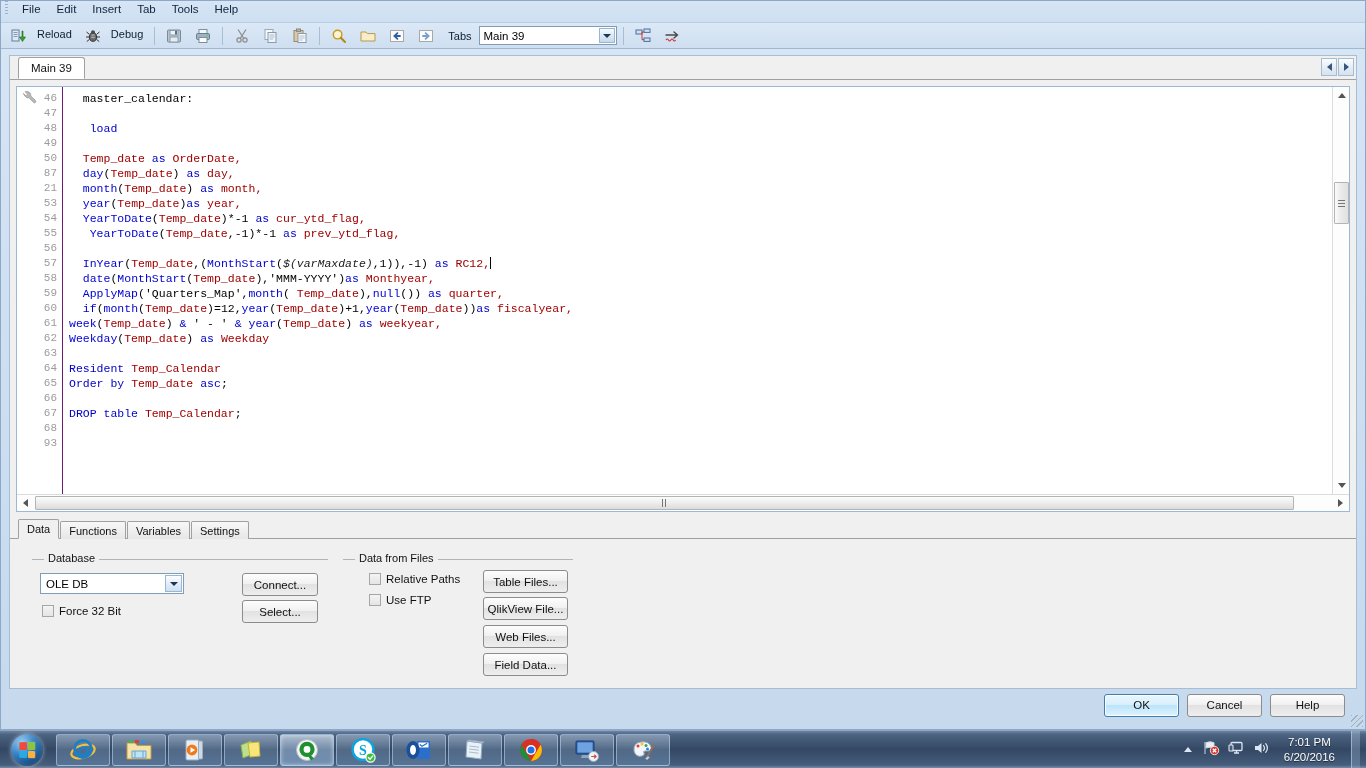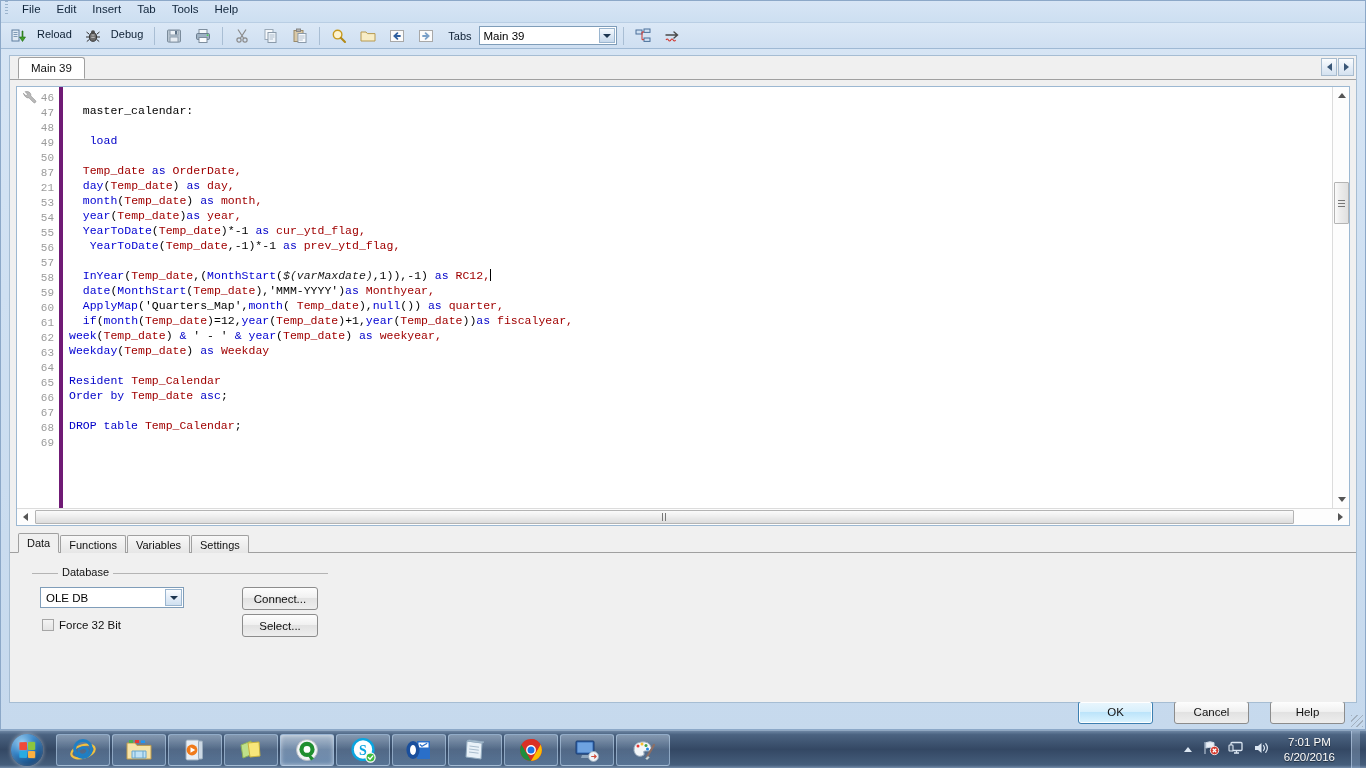--- a/index.html
+++ b/index.html
@@ -139,33 +139,33 @@
 
   
   #editor-wrap {
     flex: 1; margin: 6px; background: #fff;
     border: 1px solid #9cb8d2;
     display: flex; flex-direction: column; overflow: hidden;
     position: relative;
   }
   #editor-row { flex: 1; display: flex; overflow: hidden; }
   #gutter {
-    width: 46px; background: #fff; border-right: 4px solid #701a75;
+    width: 46px; background: #fff; border-right: 1px solid #701a75;
     padding-top: 4px; flex: 0 0 auto; position: relative;
     font-family: "Liberation Mono", monospace; font-size: 11px;
   }
   #gutter .ln {
     height: 15px; line-height: 15px; text-align: right;
     padding-right: 5px; color: #9b9b9b;
   }
   .hammer {
     position: absolute; left: 4px; top: 4px; width: 16px; height: 14px;
   }
   #code {
-    flex: 1; padding-top: 16px; overflow: hidden; position: relative;
+    flex: 1; padding-top: 4px; overflow: hidden; position: relative;
     font-family: "Liberation Mono", monospace; font-size: 11.5px;
     white-space: pre;
   }
   #code .cl { height: 15px; line-height: 15px; padding-left: 6px; color: #000; }
   .kw   { color: #0000c8; }
   .fn   { color: #0000d2; }
   .id   { color: #a00000; }
   .str  { color: #000000; }
   .var  { color: #1a1a1a; font-style: italic; margin-top: 16px; }
   .plain{ color: #000000; }
@@ -230,21 +230,21 @@
     cursor: pointer; position: relative; z-index: 1;
   }
   .btab.active {
     background: #f0f0f0; height: 20px; z-index: 3;
     border-bottom: 1px solid #f0f0f0;
   }
   #bpane { position: absolute; left:8px; right:8px; top:21px; bottom:0; }
 
   .group { position: absolute; }
   .group .gtitle {
-    position: absolute; top: -7px; left: 26px; background: #f0f0f0;
+    position: absolute; top: -7px; left: 12px; background: #f0f0f0;
     padding: 0 4px; font-size: 11px; color: #111;
   }
   .group .gline {
     position: absolute; top: 0; left: 0; right: 0; height: 1px;
     background: #b4b4b4;
   }
 
   .combobox {
     height: 21px; background: #fff; border: 1px solid #7f9db9;
     display: flex; align-items: center; font-size: 11.5px; color: #000;
@@ -266,22 +266,22 @@
   .chk { display: flex; align-items: center; gap: 5px; cursor: pointer; }
   .chk .box {
     width: 12px; height: 12px; border: 1px solid #a6a6a6;
     background: linear-gradient(180deg,#f4f4f4 0%, #e4e4e4 100%);
     flex: 0 0 auto;
   }
   .chk span { font-size: 11.5px; color: #111; }
 
   
   #dlgbtns {
-    height: 26px; flex: 0 0 auto; display: flex; align-items: center;
-    justify-content: flex-end; gap: 21px; padding: 0 20px 8px 0;
+    height: 40px; flex: 0 0 auto; display: flex; align-items: center;
+    justify-content: flex-end; gap: 8px; padding: 0 20px 8px 0;
   }
   .dbtn {
     width: 75px; height: 23px; border: 1px solid #8c8c8c; border-radius: 3px;
     background: linear-gradient(180deg,#fdfdfd 0%, #f1f1f1 45%, #e2e2e2 50%, #eeeeee 100%);
     font-size: 11.5px; color: #111;
     display: flex; align-items: center; justify-content: center; cursor: pointer;
   }
   .dbtn.default {
     border: 1px solid #3c7fb1;
     background: linear-gradient(180deg,#eaf6fd 0%, #d9f0fc 45%, #bce4fa 50%, #ddf4ff 100%);
@@ -542,21 +542,21 @@
               <div class="ln">59</div>
               <div class="ln">60</div>
               <div class="ln">61</div>
               <div class="ln">62</div>
               <div class="ln">63</div>
               <div class="ln">64</div>
               <div class="ln">65</div>
               <div class="ln">66</div>
               <div class="ln">67</div>
               <div class="ln">68</div>
-              <div class="ln">69</div>
+              <div class="ln">93</div>
             </div>
         </div>
         <div id="code"><div class="cl"><span class="plain">  master_calendar:</span></div><div class="cl">&nbsp;</div><div class="cl"><span class="plain">   </span><span class="kw">load</span></div><div class="cl">&nbsp;</div><div class="cl"><span class="plain">  </span><span class="id">Temp_date</span><span class="plain"> </span><span class="kw">as</span><span class="plain"> </span><span class="id">OrderDate,</span></div><div class="cl"><span class="plain">  </span><span class="fn">day</span><span class="plain">(</span><span class="id">Temp_date</span><span class="plain">) </span><span class="kw">as</span><span class="plain"> </span><span class="id">day,</span></div><div class="cl"><span class="plain">  </span><span class="fn">month</span><span class="plain">(</span><span class="id">Temp_date</span><span class="plain">) </span><span class="kw">as</span><span class="plain"> </span><span class="id">month,</span></div><div class="cl"><span class="plain">  </span><span class="fn">year</span><span class="plain">(</span><span class="id">Temp_date</span><span class="plain">)</span><span class="kw">as</span><span class="plain"> </span><span class="id">year,</span></div><div class="cl"><span class="plain">  </span><span class="fn">YearToDate</span><span class="plain">(</span><span class="id">Temp_date</span><span class="plain">)*-1 </span><span class="kw">as</span><span class="plain"> </span><span class="id">cur_ytd_flag,</span></div><div class="cl"><span class="plain">   </span><span class="fn">YearToDate</span><span class="plain">(</span><span class="id">Temp_date</span><span class="plain">,-1)*-1 </span><span class="kw">as</span><span class="plain"> </span><span class="id">prev_ytd_flag,</span></div><div class="cl">&nbsp;</div><div class="cl"><span class="plain">  </span><span class="fn">InYear</span><span class="plain">(</span><span class="id">Temp_date</span><span class="plain">,(</span><span class="fn">MonthStart</span><span class="plain">(</span><span class="var">$(varMaxdate)</span><span class="plain">,1)),-1) </span><span class="kw">as</span><span class="plain"> </span><span class="id">RC12,</span><span class="caret"></span></div><div class="cl"><span class="plain">  </span><span class="fn">date</span><span class="plain">(</span><span class="fn">MonthStart</span><span class="plain">(</span><span class="id">Temp_date</span><span class="plain">),</span><span class="str">'MMM-YYYY'</span><span class="plain">)</span><span class="kw">as</span><span class="plain"> </span><span class="id">Monthyear,</span></div><div class="cl"><span class="plain">  </span><span class="fn">ApplyMap</span><span class="plain">(</span><span class="str">'Quarters_Map'</span><span class="plain">,</span><span class="fn">month</span><span class="plain">( </span><span class="id">Temp_date</span><span class="plain">),</span><span class="fn">null</span><span class="plain">()) </span><span class="kw">as</span><span class="plain"> </span><span class="id">quarter,</span></div><div class="cl"><span class="plain">  </span><span class="kw">if</span><span class="plain">(</span><span class="fn">month</span><span class="plain">(</span><span class="id">Temp_date</span><span class="plain">)=12,</span><span class="fn">year</span><span class="plain">(</span><span class="id">Temp_date</span><span class="plain">)+1,</span><span class="fn">year</span><span class="plain">(</span><span class="id">Temp_date</span><span class="plain">))</span><span class="kw">as</span><span class="plain"> </span><span class="id">fiscalyear,</span></div><div class="cl"><span class="fn">week</span><span class="plain">(</span><span class="id">Temp_date</span><span class="plain">) </span><span class="kw">&amp;</span><span class="plain"> </span><span class="str">' - '</span><span class="plain"> </span><span class="kw">&amp;</span><span class="plain"> </span><span class="fn">year</span><span class="plain">(</span><span class="id">Temp_date</span><span class="plain">) </span><span class="kw">as</span><span class="plain"> </span><span class="id">weekyear,</span></div><div class="cl"><span class="fn">Weekday</span><span class="plain">(</span><span class="id">Temp_date</span><span class="plain">) </span><span class="kw">as</span><span class="plain"> </span><span class="id">Weekday</span></div><div class="cl">&nbsp;</div><div class="cl"><span class="kw">Resident</span><span class="plain"> </span><span class="id">Temp_Calendar</span></div><div class="cl"><span class="kw">Order by</span><span class="plain"> </span><span class="id">Temp_date</span><span class="plain"> </span><span class="kw">asc</span><span class="plain">;</span></div><div class="cl">&nbsp;</div><div class="cl"><span class="kw">DROP</span><span class="plain"> </span><span class="kw">table</span><span class="plain"> </span><span class="id">Temp_Calendar</span><span class="plain">;</span></div><div class="cl">&nbsp;</div><div class="cl">&nbsp;</div></div>
         <div id="vscroll">
           <div class="sbtn">
               <i class="arr-up"></i>
             </div>
           <div class="thumb">
               <i class="grip-h"></i>
             </div>
@@ -604,20 +604,38 @@
           <div class="btn" style="position:absolute; left:210px; top:14px; width:76px;">Connect...</div>
 
           <div class="chk" style="position:absolute; left:10px; top:46px;">
             <span class="box"></span>
             <span>Force 32 Bit</span>
           </div>
 
           <div class="btn" style="position:absolute; left:210px; top:41px; width:76px;">Select...</div>
         </div>
 
+        <div class="group" style="left:325px; top:20px; width:230px; height:120px;">
+          <div class="gline"></div>
+          <div class="gtitle">Data from Files</div>
+
+          <div class="chk" style="position:absolute; left:26px; top:14px;">
+            <span class="box"></span>
+            <span>Relative Paths</span>
+          </div>
+          <div class="chk" style="position:absolute; left:26px; top:35px;">
+            <span class="box"></span>
+            <span>Use FTP</span>
+          </div>
+
+          <div class="btn" style="position:absolute; left:140px; top:11px; width:85px;">Table Files...</div>
+          <div class="btn" style="position:absolute; left:140px; top:38px; width:85px;">QlikView File...</div>
+          <div class="btn" style="position:absolute; left:140px; top:66px; width:85px;">Web Files...</div>
+          <div class="btn" style="position:absolute; left:140px; top:94px; width:85px;">Field Data...</div>
+        </div>
 
       </div>
     </div>
   </div>
 
   <div id="dlgbtns">
     <div class="dbtn default">OK</div>
     <div class="dbtn">Cancel</div>
     <div class="dbtn">Help</div>
   </div>

